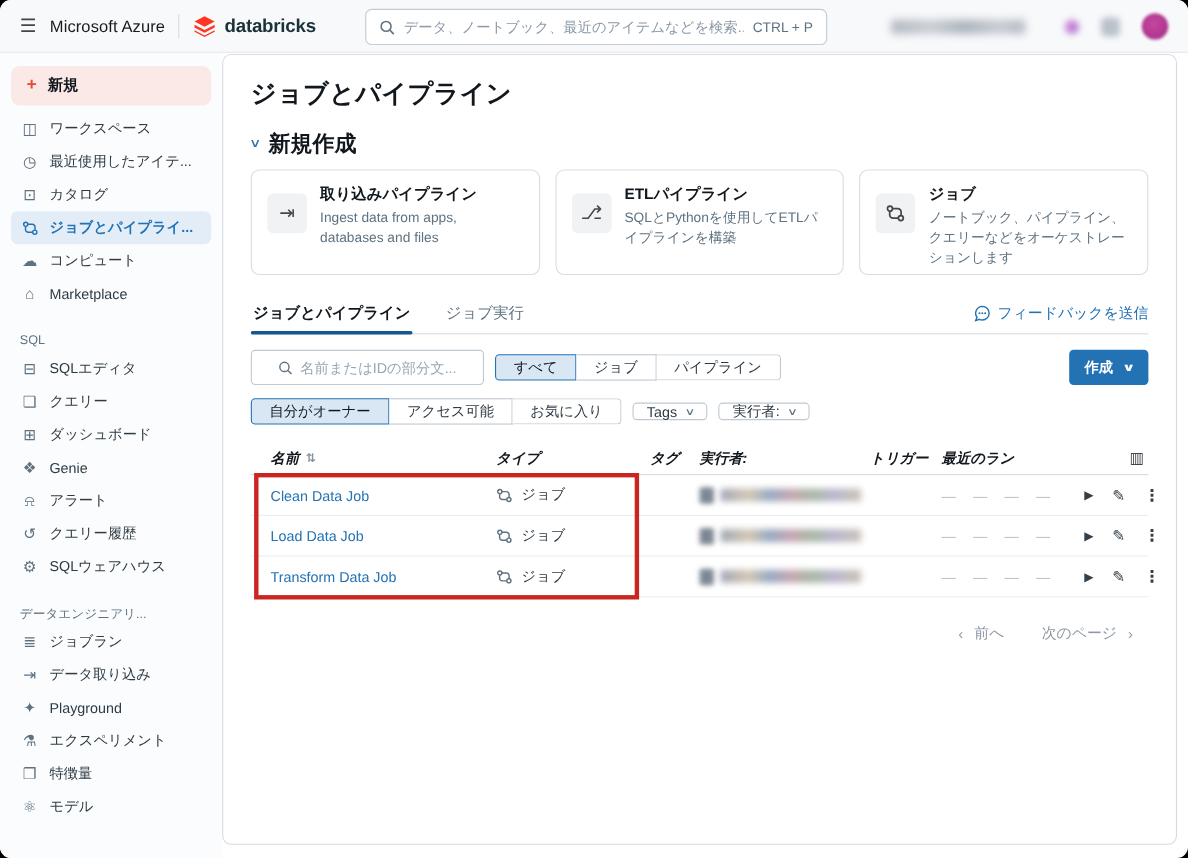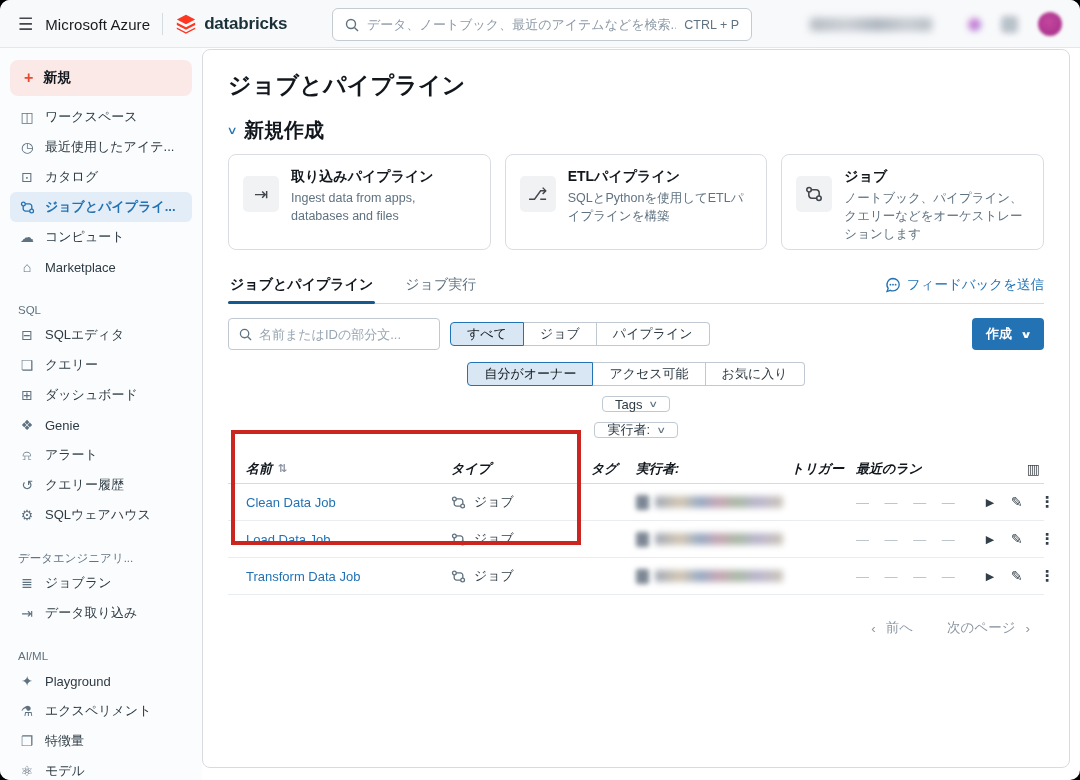--- a/index.html
+++ b/index.html
@@ -48,31 +48,31 @@
   .card-title { font-size:14px; font-weight:700; color:#11171C; margin-bottom:3px; }
   .card-desc { font-size:12.5px; color:#5F7281; line-height:1.45; }
 
   .tabs-row { margin-top:22px; display:flex; align-items:flex-end; border-bottom:1px solid #D7DBDF; height:32px; position:relative; }
   .tab { font-size:14px; padding:0 2px 9px 2px; margin-right:28px; cursor:pointer; color:#5F7281; font-weight:500; position:relative; }
   .tab.active { color:#11171C; font-weight:700; }
   .tab.active::after { content:""; position:absolute; left:0; right:0; bottom:-1px; height:3px; background:#14598F; border-radius:2px; }
   .feedback { position:absolute; right:0; bottom:9px; display:flex; align-items:center; gap:6px; color:#2272B4; font-size:13.5px; cursor:pointer; }
 
   .filter-row1 { margin-top:14px; display:flex; align-items:center; }
-  .search-small { width:212px; height:32px; border:1px solid #C0C9D2; border-radius:4px; display:flex; align-items:center; gap:7px; padding:0 10px; background:#fff; }
+  .search-small { width:212px; height:32px; border:1px solid #C0C9D2; border-radius:4px; display:flex; align-items:center; gap:7px; padding:0 24px; background:#fff; }
   .search-small input { flex:1; border:none; outline:none; font-size:13px; font-family:inherit; color:#33404A; background:transparent; min-width:0; }
   .search-small input::placeholder { color:#98A6B3; }
   .seg-group { display:flex; margin-left:10px; }
   .seg { height:24px; padding:0 16px; border:1px solid #C0C9D2; border-left-width:0; background:#fff; font-size:13px; color:#2E3B44; display:flex; align-items:center; cursor:pointer; }
   .seg:first-child { border-left-width:1px; border-radius:4px 0 0 4px; }
   .seg:last-child { border-radius:0 4px 4px 0; }
   .seg.selected { background:#D9E7F5; border:1px solid #2272B4; color:#11171C; }
   .create-btn { margin-left:auto; height:32px; background:#2272B4; color:#fff; border-radius:4px; display:flex; align-items:center; gap:10px; padding:0 14px; font-size:13px; font-weight:700; cursor:pointer; }
   .create-btn .chev { font-size:10px; transform:scaleX(1.5); }
-  .filter-row2 { margin-top:12px; display:flex; align-items:center; gap:10px;flex-direction:column; }
+  .filter-row2 { margin-top:12px; display:flex; align-items:center; gap:10px; }
   .dropdown { height:16px; border:1px solid #C0C9D2; border-radius:4px; background:#fff; display:flex; align-items:center; gap:8px; padding:0 12px; font-size:13px; color:#2E3B44; cursor:pointer; }
   .dd-chev { font-size:9px; color:#5F7281; transform:scaleX(1.5); }
 
   
   .table { margin-top:16px; }
   .t-grid { display:grid; grid-template-columns:223px 140px 45px 155px 65px 1fr 96px; align-items:center; }
   .t-head { height:30px; border-bottom:1px solid #D7DBDF; font-size:13px; font-weight:700; color:#11171C;font-style:italic; }
   .t-head .cell-name { padding-left:18px; display:flex; gap:6px; align-items:center; }
   .sort-ic { color:#8A94A0; font-size:11px; }
   .col-pick { text-align:right; padding-right:4px; color:#42474D; font-size:14px; cursor:pointer; }
@@ -204,21 +204,20 @@
     <div class="sb-section">データエンジニアリ...</div>
     <div class="sb-item">
       <span class="sb-icon">≣</span>
       <span>ジョブラン</span>
     </div>
     <div class="sb-item">
       <span class="sb-icon">⇥</span>
       <span>データ取り込み</span>
     </div>
 
-    <div class="sb-section">AI/ML</div>
     <div class="sb-item">
       <span class="sb-icon">✦</span>
       <span>Playground</span>
     </div>
     <div class="sb-item">
       <span class="sb-icon">⚗</span>
       <span>エクスペリメント</span>
     </div>
     <div class="sb-item">
       <span class="sb-icon">❐</span>

